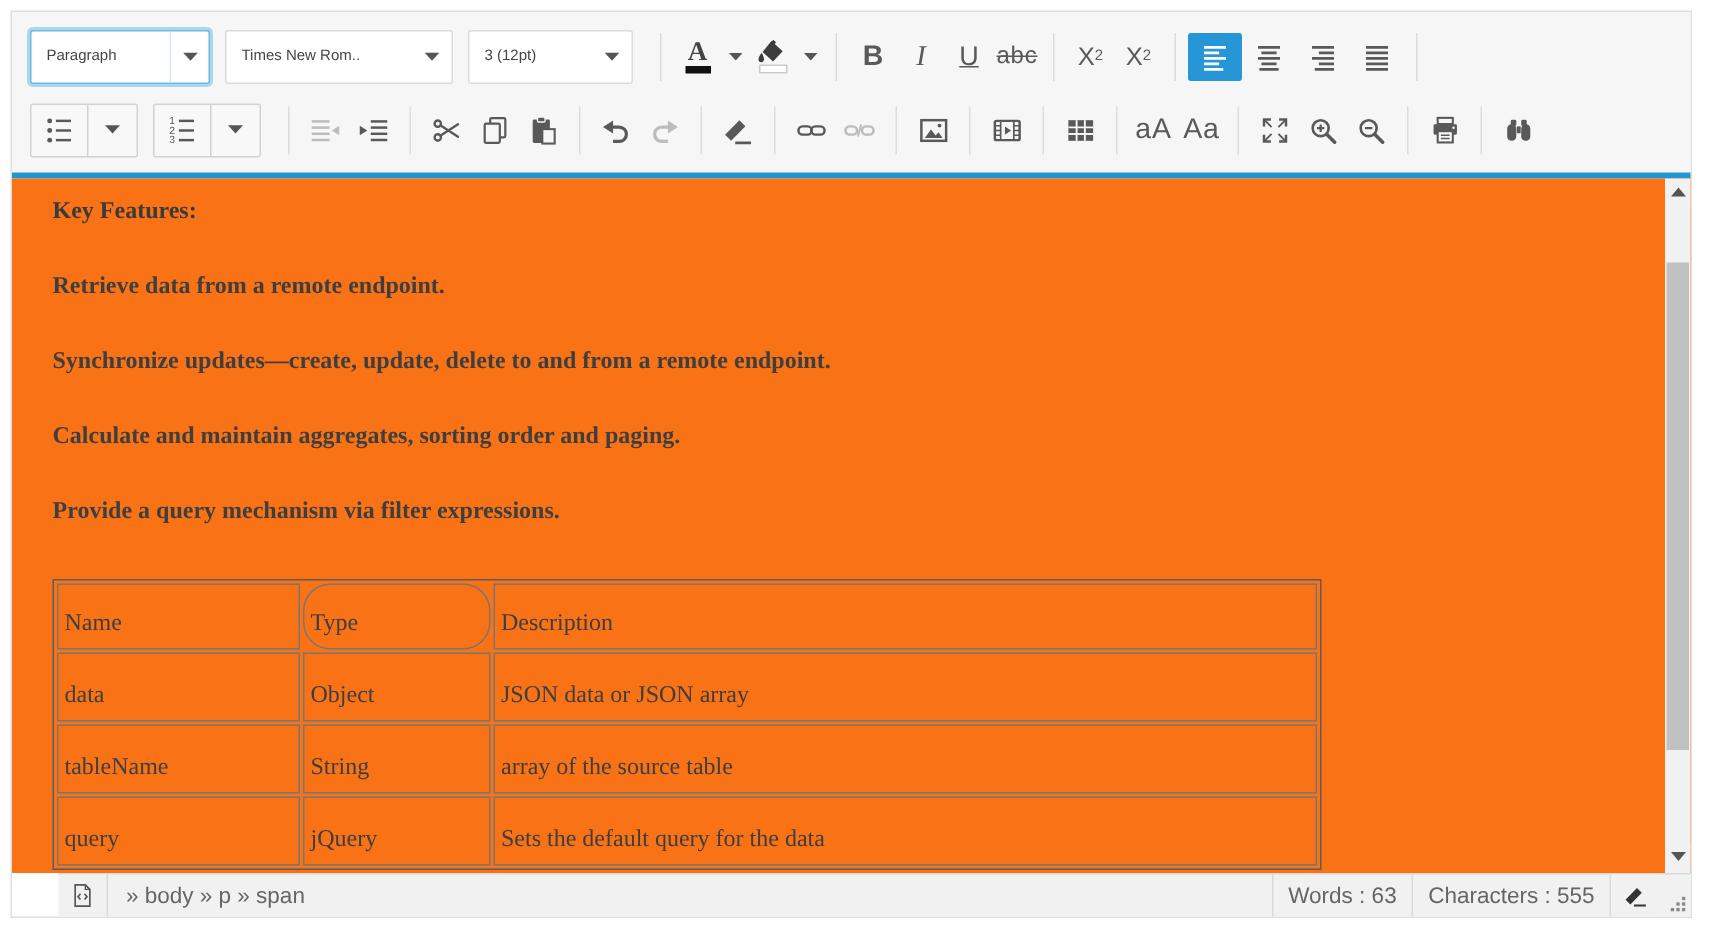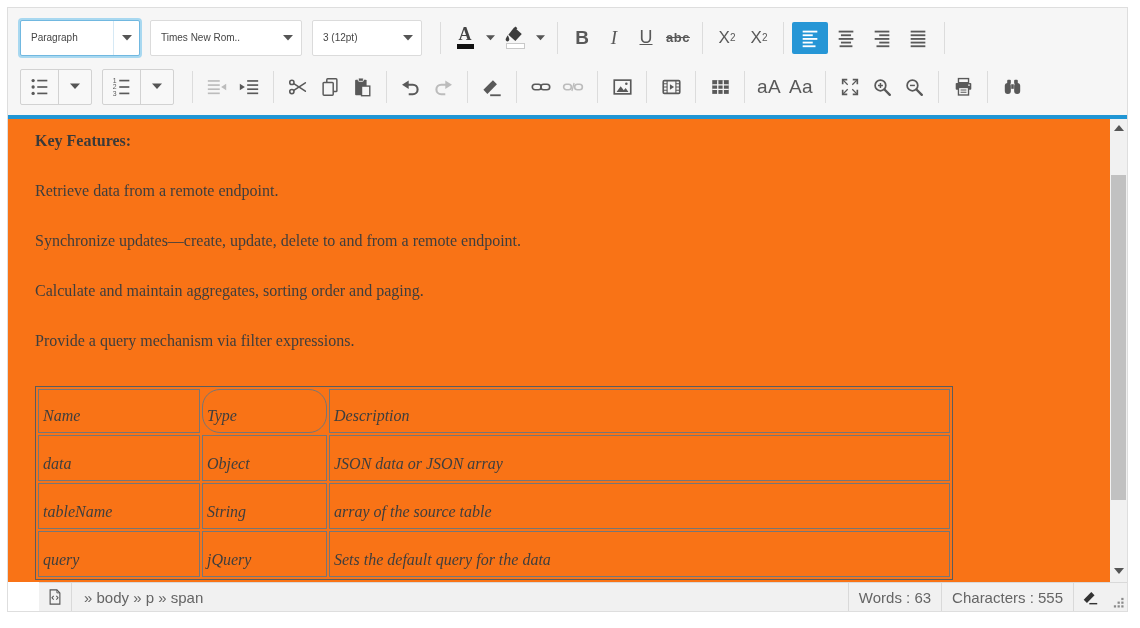--- a/index.html
+++ b/index.html
@@ -19,42 +19,42 @@
   .sel.focus .sel-a { border-left:1px solid #d6e9f5; }
 
   .tb { height:32px; min-width:32px; border:0; background:transparent; border-radius:2px; display:flex; align-items:center; justify-content:center; color:#595959; cursor:pointer; font-family:"Liberation Sans",sans-serif; }
   .tb.active { background:#2696d6; color:#fff; }
   .tb.disabled { color:#bcbcbc; cursor:default; }
   .half { min-width:18px; padding:0 2px; }
 
   .glyph-b { font-size:19px; font-weight:bold; }
   .glyph-i { font-size:19px; font-style:italic; font-family:"Liberation Serif",serif; padding:0 4px; }
   .glyph-u { font-size:18px; text-decoration:underline; }
-  .glyph-s { font-size:13px; text-decoration:line-through; letter-spacing:.5px;font-weight:bold; }
+  .glyph-s { font-size:16px; text-decoration:line-through; letter-spacing:.5px; }
   .glyph-x { font-size:17px; }
   .glyph-x sup, .glyph-x sub { font-size:10px; }
   .glyph-aa { font-size:19px; letter-spacing:.5px; }
 
   .split { height:36px; border:1px solid #d2d2d2; border-radius:2px; display:flex; align-items:stretch; margin-right:10px; background:#f8f8f8; }
   .split .tb { height:100%; }
   .split .div { width:1px; background:#d2d2d2; }
 
   .colorbtn { display:flex; flex-direction:column; align-items:center; justify-content:center; }
   .a-letter { font-family:"Liberation Serif",serif; font-size:18px; font-weight:bold; color:#444; line-height:17px; }
   .a-bar { width:17px; height:5px; background:#111; margin-top:1px; }
   .swatch { width:19px; height:6px; background:#fff; border:1px solid #c9c9c9; margin-top:1px; }
 
   
   .content-border { height:4px; background:#2196d4; }
   .content { position:relative; height:463px; background:#f97316; overflow:hidden; }
   .doc { position:absolute; left:0; top:0; right:17px; bottom:0; overflow:hidden; padding:13px 10px 0 27px;
          font-family:"Liberation Serif",serif; color:#3e3e3e; font-size:16px; cursor:text; }
   .doc h4 { font-size:16px; font-weight:bold; color:#3a3a3a; }
-  .doc p { margin:32px 0; }
-  .doc table { border-collapse:separate; border-spacing:2px; border:1px solid #5c5c5c; width:918px; margin-top:36px;font-style:italic; }
+  .doc p { margin:32px 0;font-weight:bold; }
+  .doc table { border-collapse:separate; border-spacing:2px; border:1px solid #5c5c5c; width:846px; margin-top:36px; }
   .doc td { border:1px solid #767676; vertical-align:bottom; padding:0 4px 7px 4px; height:46px; }
   .doc tr.hrow td { height:44px; }
   .col-name { width:162px; } .col-type { width:125px;border-radius:18px; }
 
   
   .vscroll { position:absolute; top:0; right:0; width:17px; height:100%; background:#f1f1f1; }
   .sb-btn { position:absolute; left:0; width:17px; height:18px; display:flex; align-items:center; justify-content:center; background:#f1f1f1; cursor:pointer; }
   .sb-btn.up { top:0; } .sb-btn.down { bottom:2px; }
   .tri-up { width:0; height:0; border-left:5px solid transparent; border-right:5px solid transparent; border-bottom:6px solid #555; }
   .tri-down { width:0; height:0; border-left:5px solid transparent; border-right:5px solid transparent; border-top:6px solid #555; }

